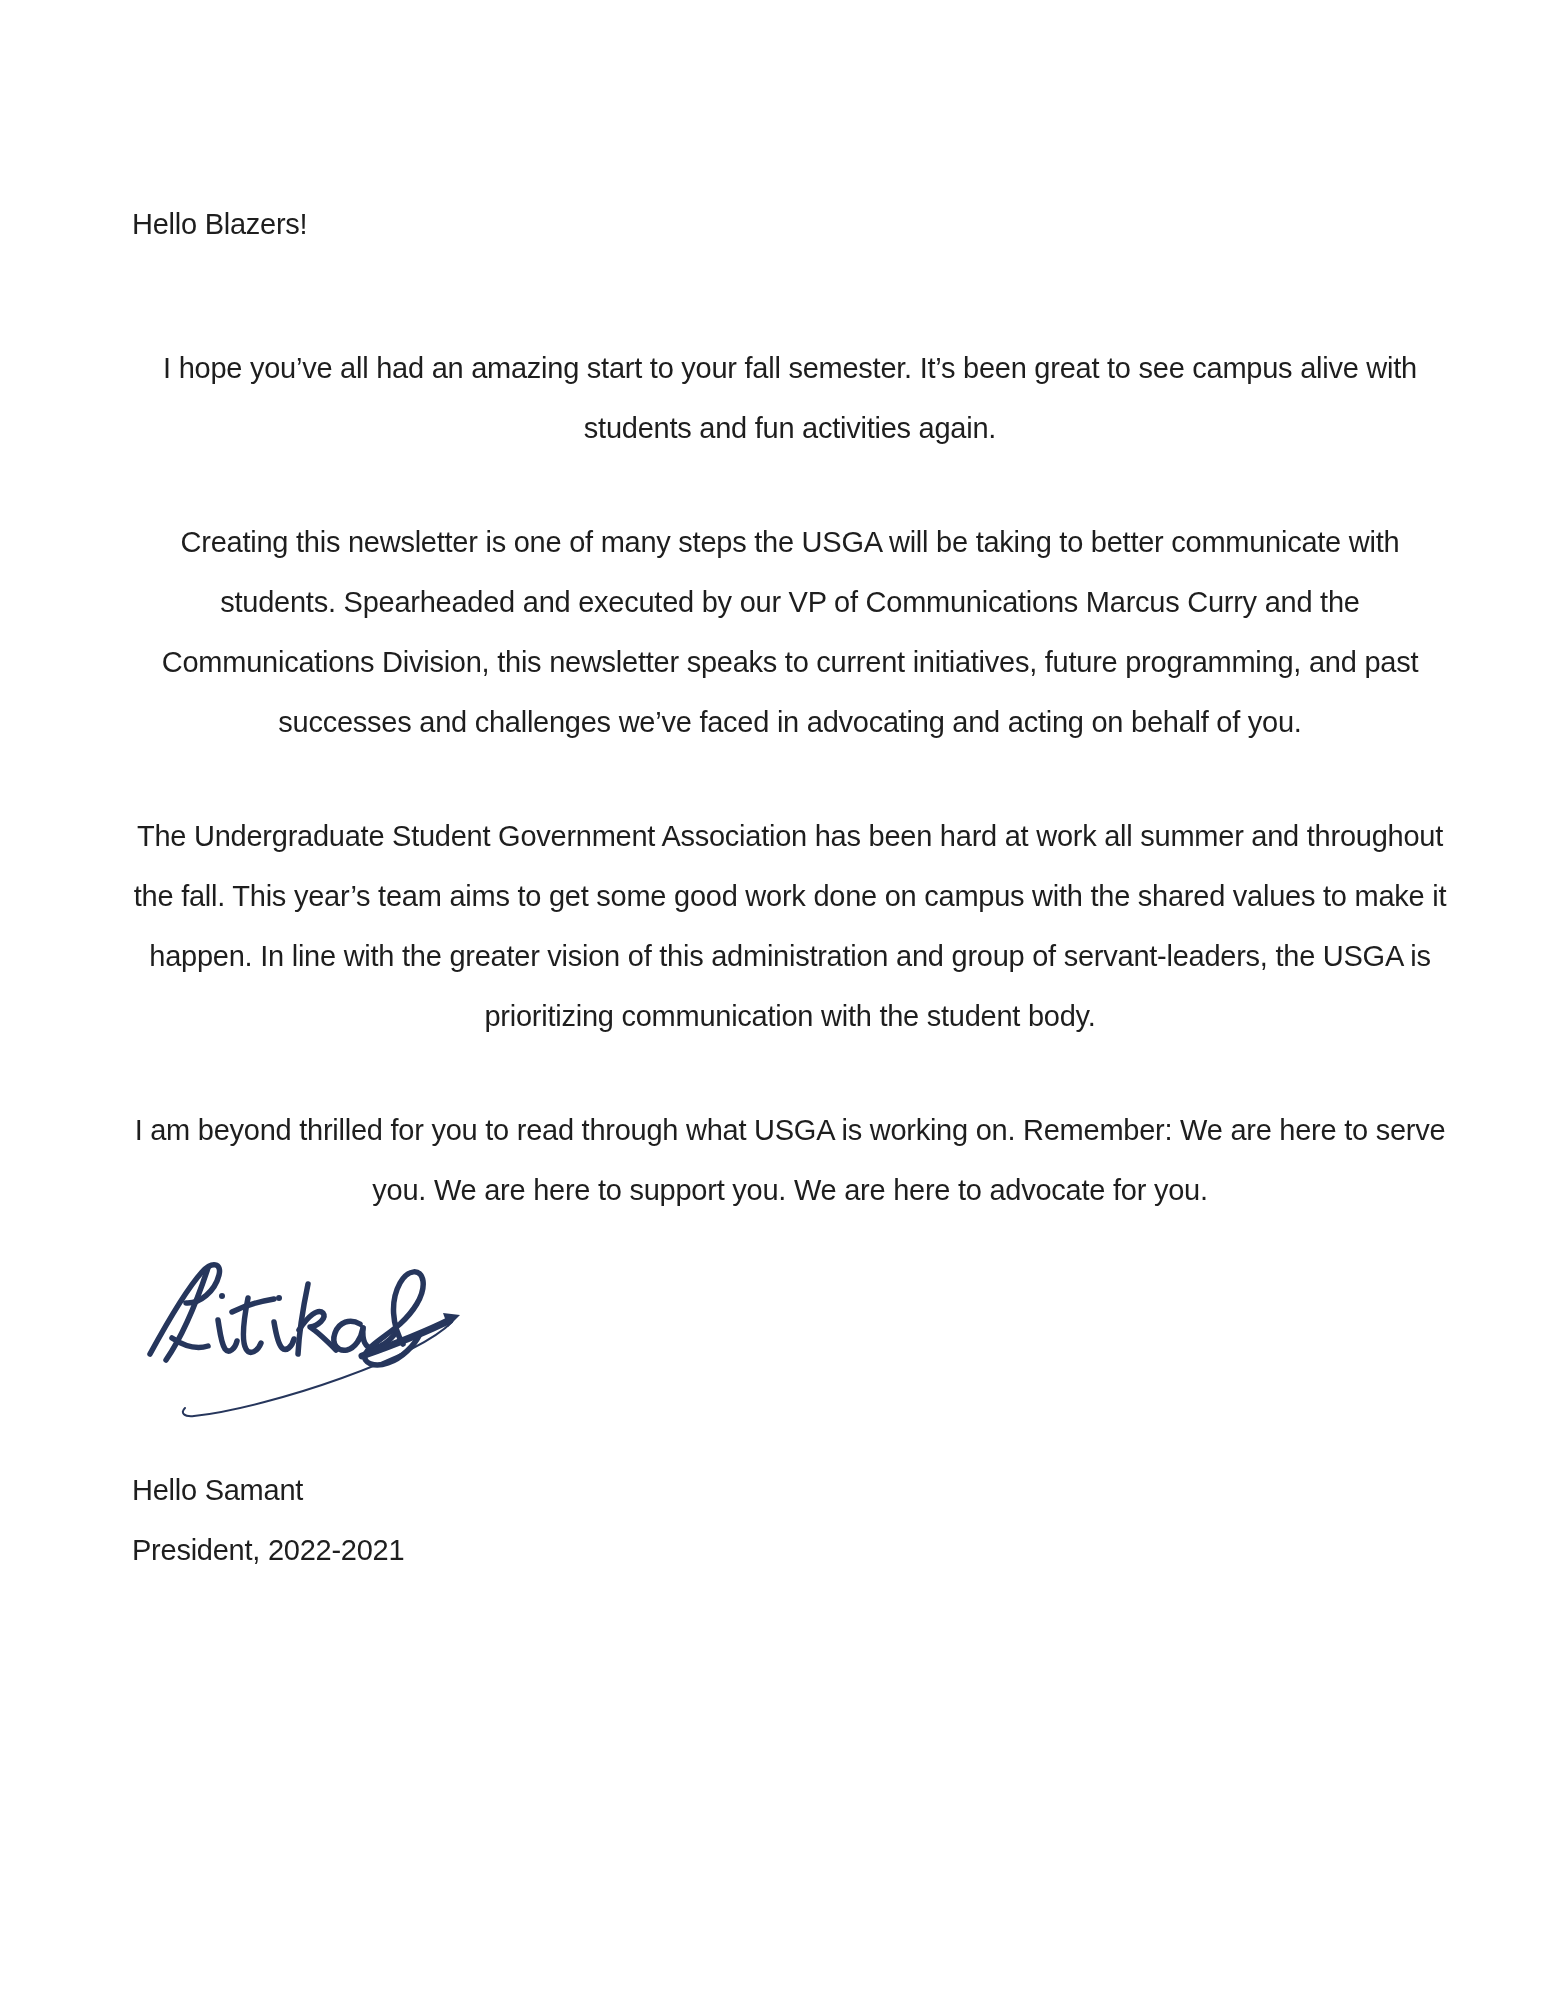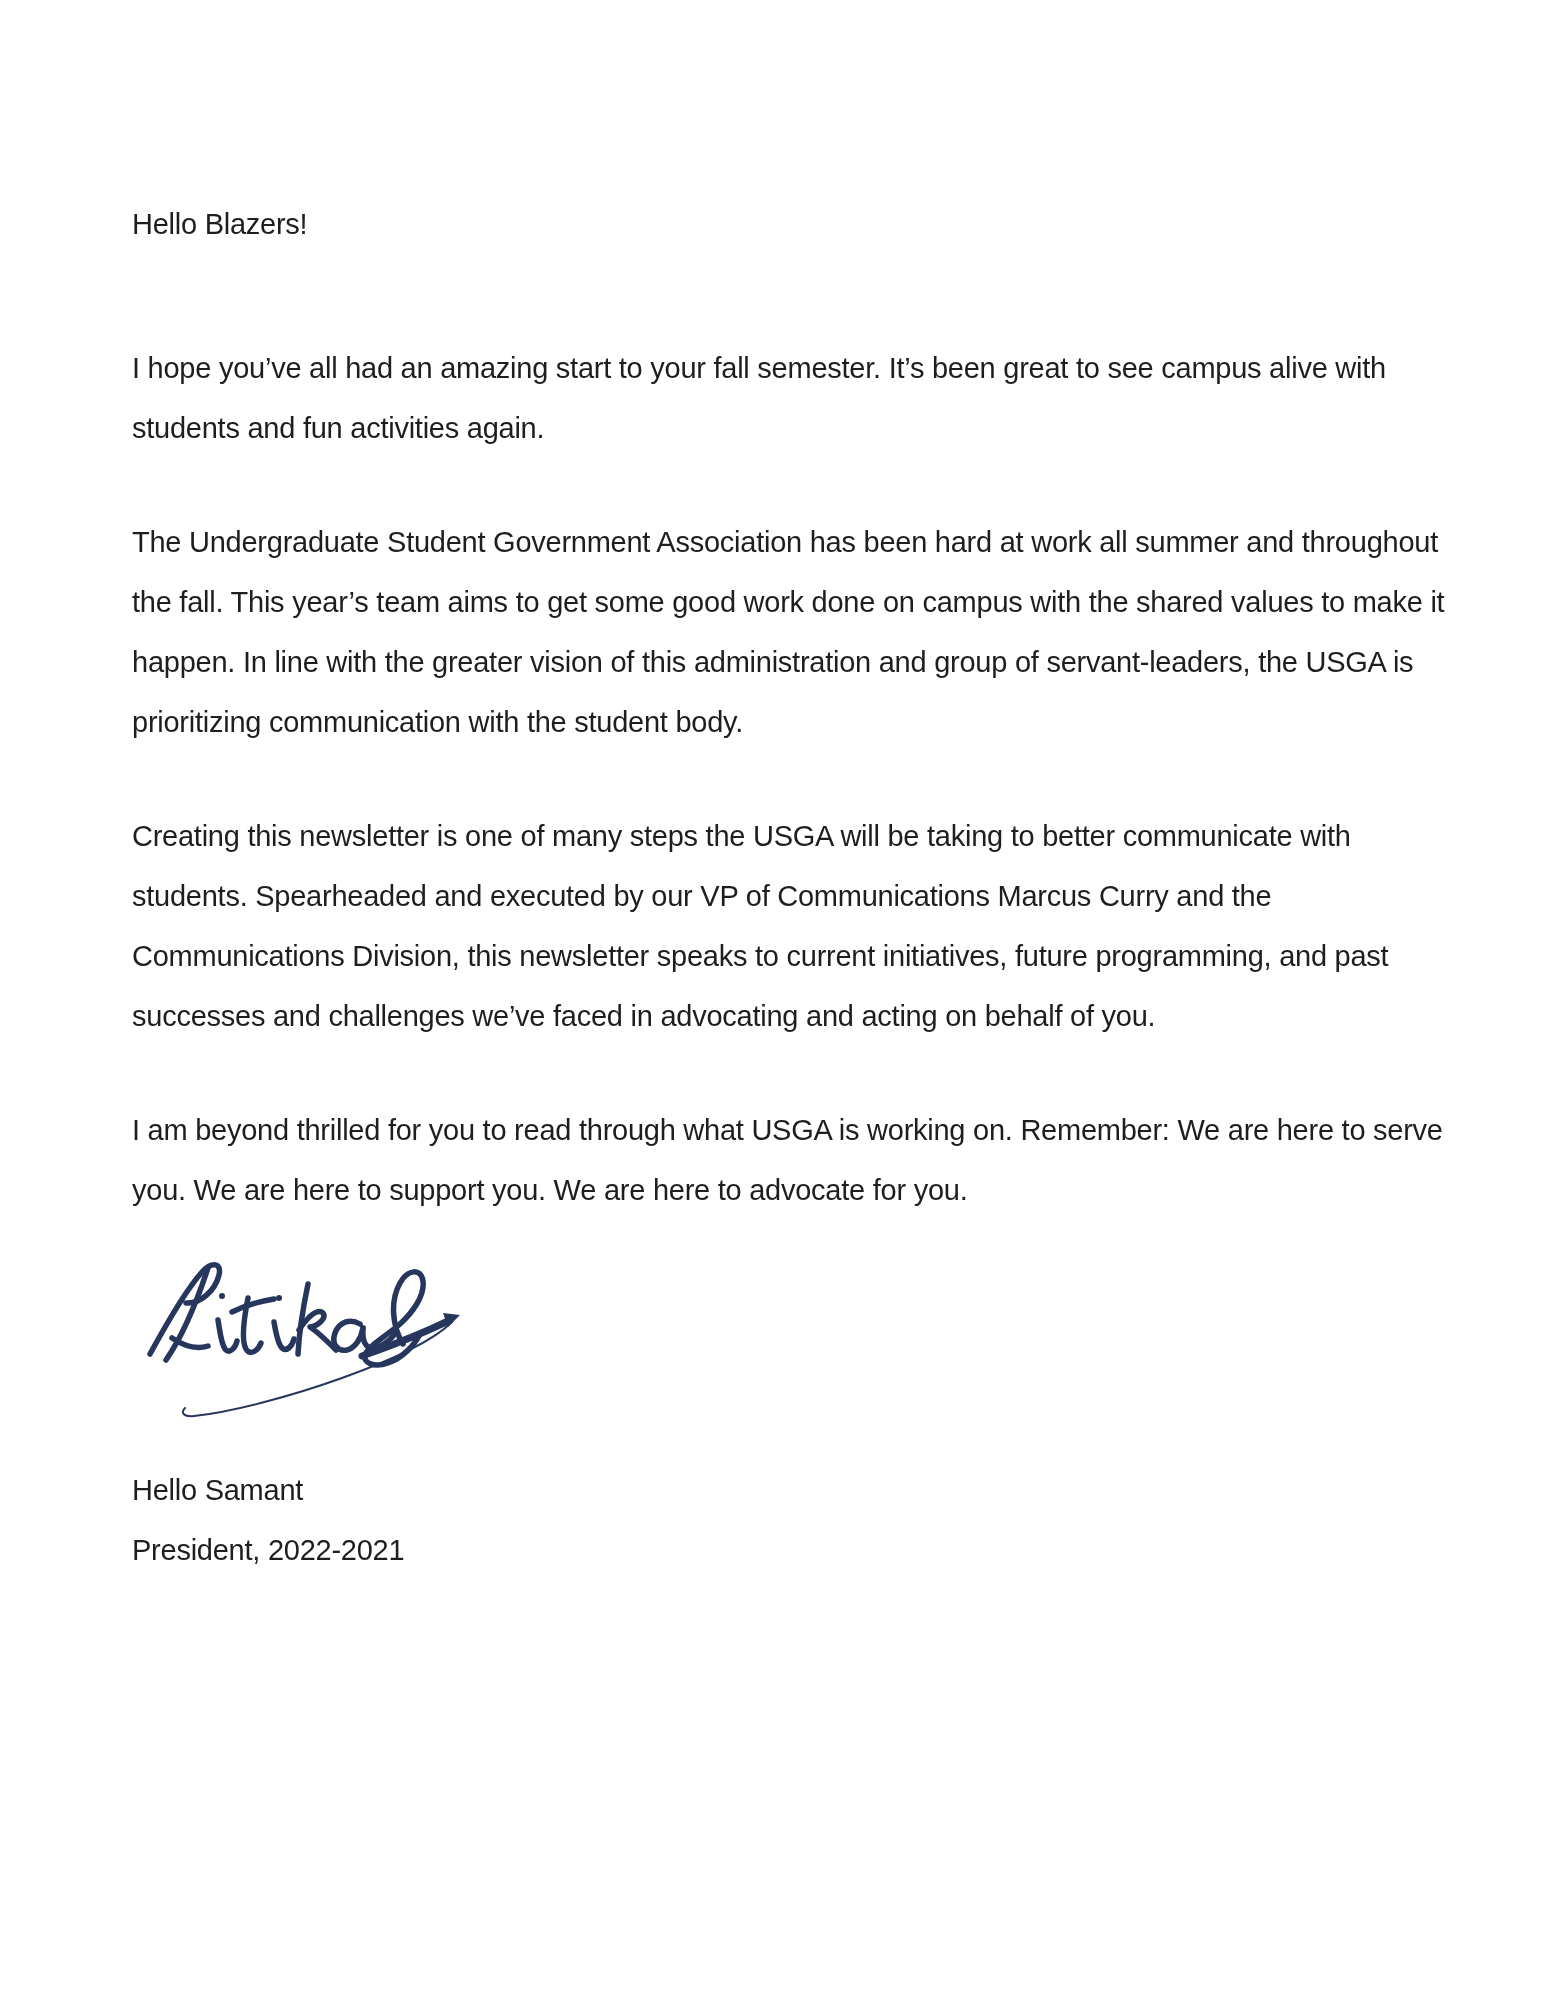--- a/index.html
+++ b/index.html
@@ -22,21 +22,21 @@
     left: 132px;
     top: 0;
     width: 1316px;
     color: var(--text);
     font-size: 29px;
     line-height: 60px;
     letter-spacing: -0.25px;
     text-align: left;
   }
   .greeting   { margin-top: 194px; }
-  .para       { margin-top: 54px; }
+  .para       { margin-top: 54px; text-align: center; }
   .para-first { margin-top: 84px; }
   .sign-off   { margin-top: 100px; }
   .signature-wrap {
     margin-top: 36px;
     margin-left: -10px;
     width: 345px;
     height: 170px;
   }
   .signature-wrap svg { display: block; width: 345px; height: 170px; }
   .sig-stroke {
@@ -55,23 +55,23 @@
 </head>
 <body>
 
 <div class="page">
   <div class="letter">
 
     <p class="greeting">Hello Blazers!</p>
 
     <p class="para para-first">I hope you’ve all had an amazing start to your fall semester. It’s been great to see campus alive with students and fun activities again.</p>
 
+    <p class="para">Creating this newsletter is one of many steps the USGA will be taking to better communicate with students. Spearheaded and executed by our VP of Communications Marcus Curry and the Communications Division, this newsletter speaks to current initiatives, future programming, and past successes and challenges we’ve faced in advocating and acting on behalf of you.</p>
+
     <p class="para">The Undergraduate Student Government Association has been hard at work all summer and throughout the fall. This year’s team aims to get some good work done on campus with the shared values to make it happen. In line with the greater vision of this administration and group of servant-leaders, the USGA is prioritizing communication with the student body.</p>
-
-    <p class="para">Creating this newsletter is one of many steps the USGA will be taking to better communicate with students. Spearheaded and executed by our VP of Communications Marcus Curry and the Communications Division, this newsletter speaks to current initiatives, future programming, and past successes and challenges we’ve faced in advocating and acting on behalf of you.</p>
 
     <p class="para">I am beyond thrilled for you to read through what USGA is working on. Remember: We are here to serve you. We are here to support you. We are here to advocate for you.</p>
 
 
 
     <div class="signature-wrap" role="img" aria-label="Handwritten signature: Ritika S">
       <svg viewBox="0 0 345 170" xmlns="http://www.w3.org/2000/svg">
 
         <path class="sig-stroke" d="M28,98 C40,76 62,36 80,16 C90,5 100,7 97,19 C93,35 78,48 64,47"></path>
         <path class="sig-stroke" d="M86,12 C76,42 62,78 44,104"></path>

